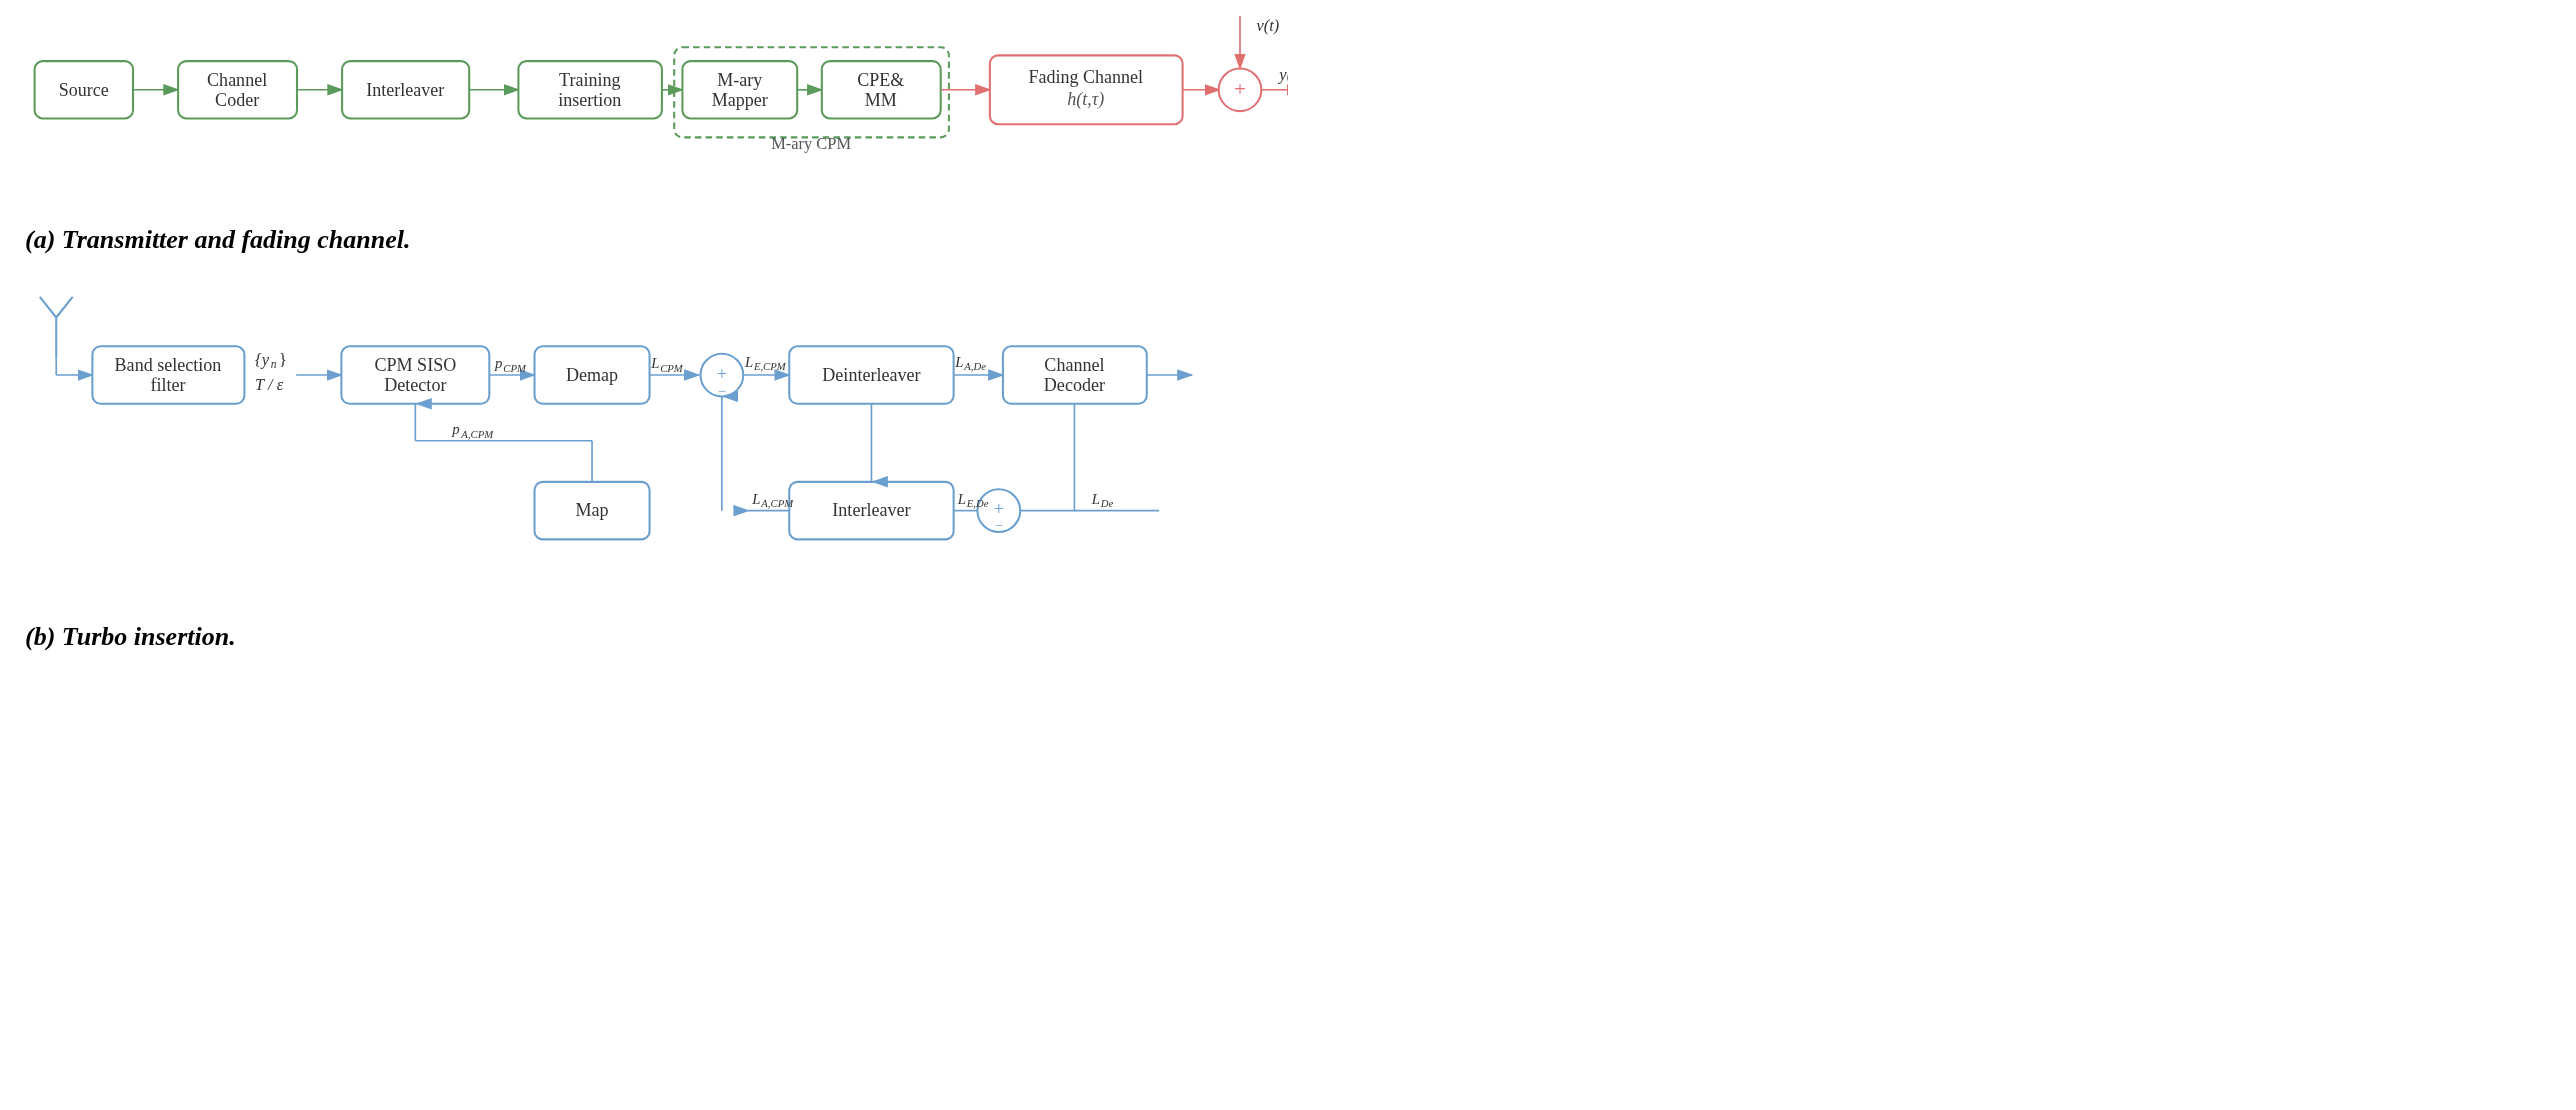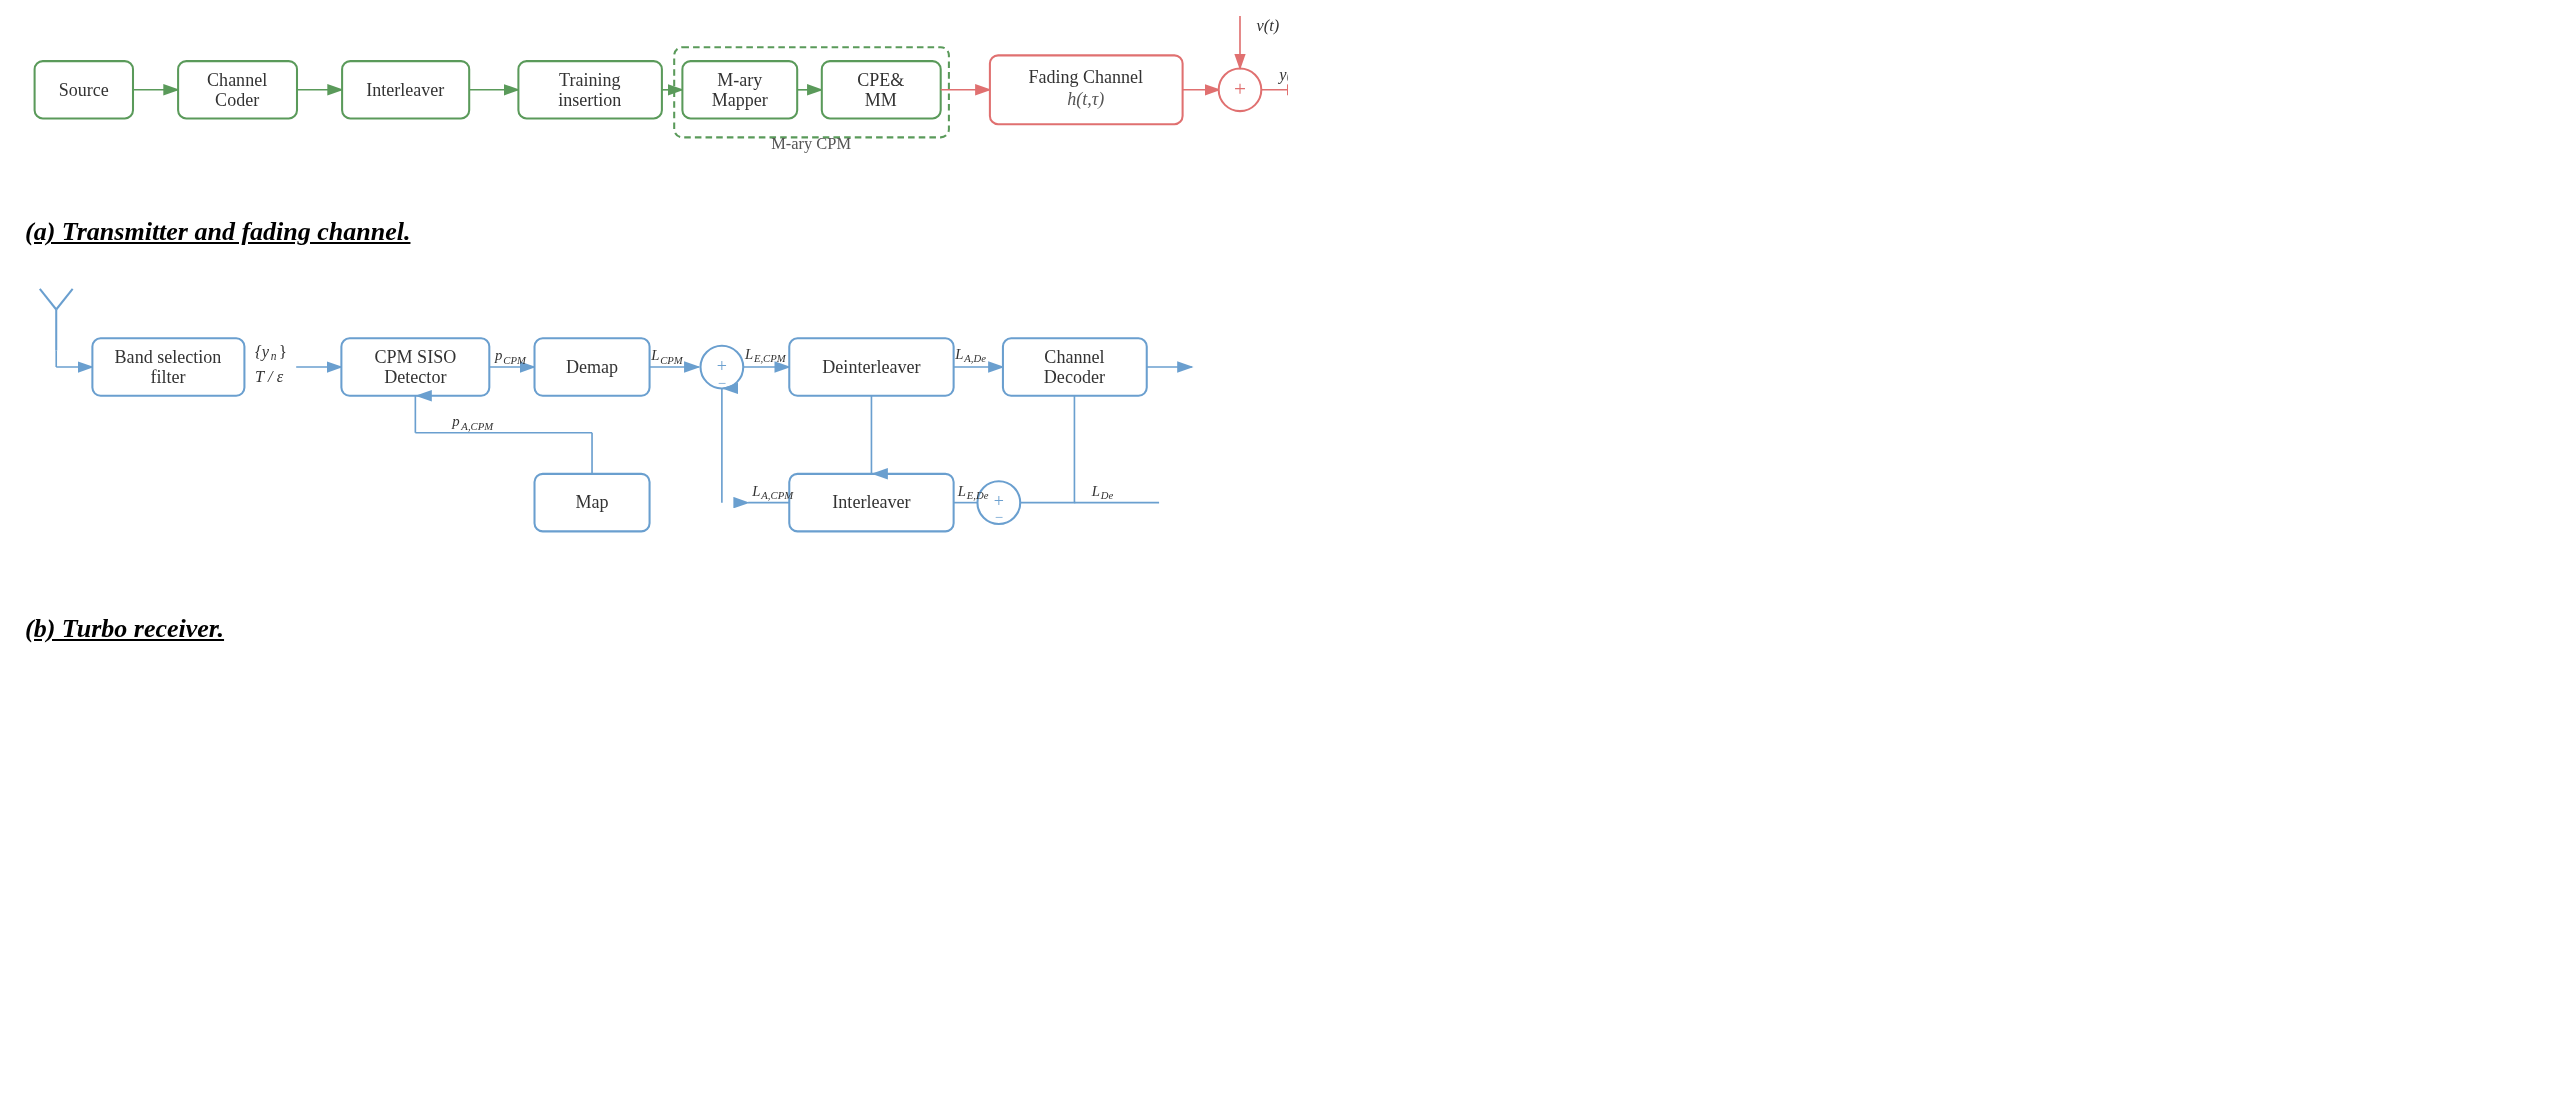--- a/index.html
+++ b/index.html
@@ -14,22 +14,21 @@
     
     .diagram-section {
       position: relative;
       width: 100%;
     }
 
     
     .caption {
       font-size: 26px;
       font-weight: bold;
-      margin: 12px 0 13px 0;
-      text-decoration: underline;
+      margin: 20px 0 13px 0;
     }
     .caption span {
       font-style: italic;
     }
   </style>
 </head>
 <body>
 
 <div class="diagram-section">
 
@@ -214,17 +213,17 @@
       <line x1="760" y1="295" x2="760" y2="295" stroke="#6a9fcf" stroke-width="2"></line>
 
       <line x1="848" y1="295" x2="848" y2="156" stroke="#6a9fcf" stroke-width="2" marker-end="url(#arr-blue-up)"></line>
 
       <line x1="1030" y1="165" x2="1030" y2="260" stroke="#6a9fcf" stroke-width="2" marker-end="url(#arr-blue-dn)"></line>
 
     </svg>
   </div>
 
   <div class="caption" style="margin-top:-16.4px;">
-    <span>(b) Turbo receiver.</span>
+    <span>(b) Turbo insertion.</span>
   </div>
 
 </div>
 
 
 </body></html>

